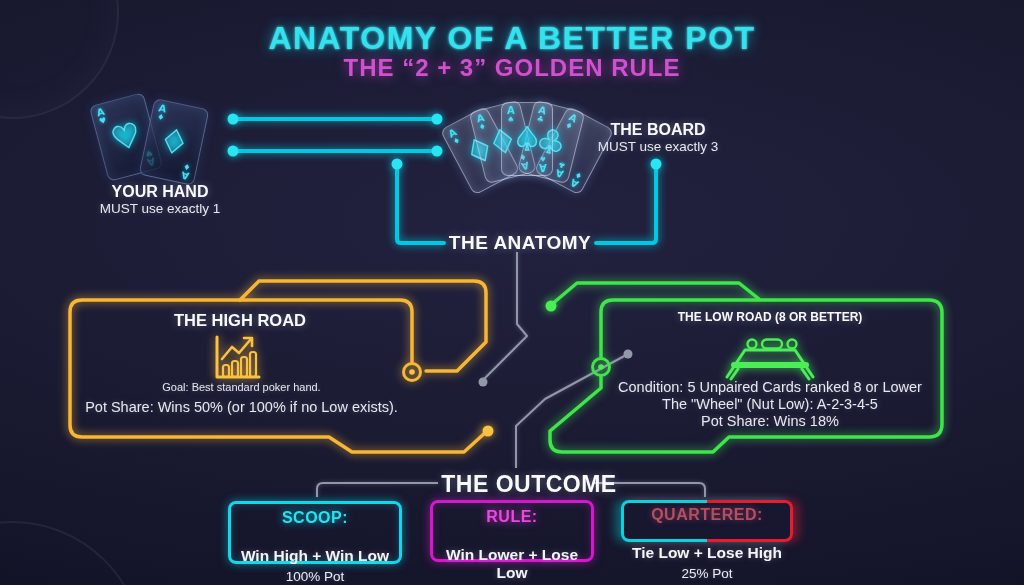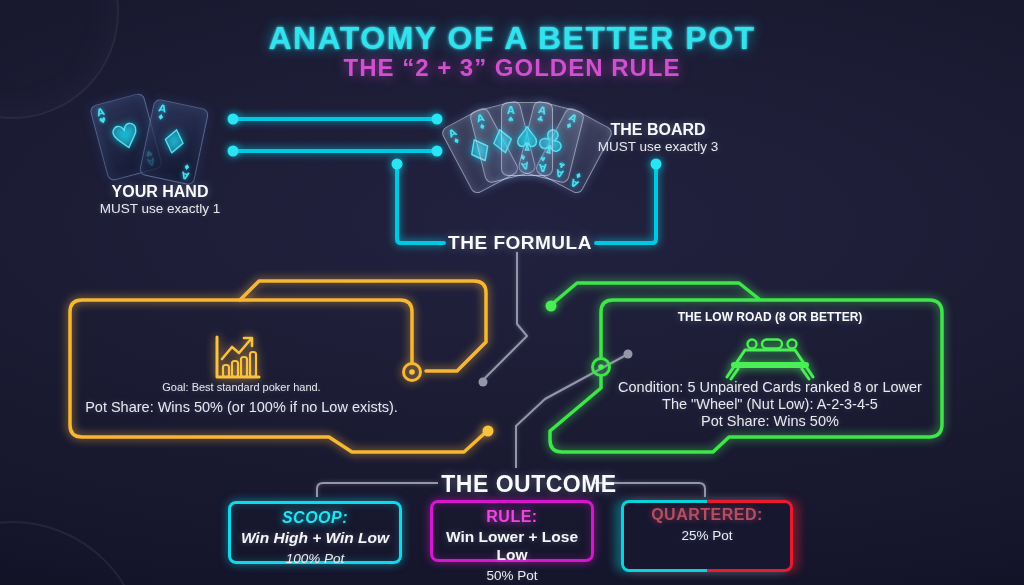--- a/index.html
+++ b/index.html
@@ -54,21 +54,21 @@
   .card .pip.br { bottom:4px; right:5px; transform:rotate(180deg); }
   .card .big { position:absolute; inset:0; display:flex; align-items:center; justify-content:center;
                font-size:32px; color:rgba(63,217,234,.30); -webkit-text-stroke:1.4px rgba(85,230,246,.95);
                text-shadow:0 0 9px rgba(0,220,250,.75); }
 
   
   .obox { position:absolute; border-radius:8px; }
   .obox .inner { position:absolute; inset:0; border-radius:7px; padding-top:5px; text-align:center; }
   .obox.solid { border:3px solid; }
   .obox .t  { font-size:16px; font-weight:700; letter-spacing:.5px; }
-  .obox .l  { font-size:15.5px; font-weight:700; color:#f5f5f8; margin-top:2px; text-shadow:0 0 6px rgba(220,240,255,.3); }
+  .obox .l  { font-size:15.5px; font-weight:700; color:#f5f5f8; margin-top:20px; text-shadow:0 0 6px rgba(220,240,255,.3); }
   .obox .p  { font-size:13.5px; color:#ececf2; margin-top:4px; text-shadow:0 0 5px rgba(220,240,255,.25); }
   .obox.scoop { border-color:#0fd9ea; box-shadow:0 0 10px rgba(0,215,235,.55), inset 0 0 8px rgba(0,215,235,.28); }
   .obox.scoop .t { color:#27e2f0; text-shadow:0 0 8px rgba(0,225,250,.8); }
   .obox.split { border-color:#d517cd; box-shadow:0 0 10px rgba(225,25,215,.55), inset 0 0 8px rgba(225,25,215,.28); }
   .obox.split .t { color:#ef46e4; text-shadow:0 0 8px rgba(240,60,230,.8); }
   .obox.quartered { background:linear-gradient(90deg,#0bd3dc 0 50%, #ea1b2e 50% 100%);
                     box-shadow:-6px 0 10px rgba(0,210,225,.4), 6px 0 10px rgba(235,30,50,.45); }
   .obox.quartered .inner { inset:3px; background:#171730; border-radius:5px; padding-top:3px; }
   .obox.quartered .t { color:#b44f63; text-shadow:0 0 6px rgba(200,70,95,.6); }
 </style>
@@ -206,22 +206,23 @@
         </span>
       <span class="pip br">
           <span>A</span>
           <span class="ps">♦</span>
         </span>
     </div>
   </div>
   <div class="abs ctr wlabel" style="left:573px; top:121px; width:170px; font-size:16px;">THE BOARD</div>
   <div class="abs ctr wsub" style="left:573px; top:139px; width:170px; font-size:13.5px;">MUST use exactly 3</div>
 
-  <div class="abs ctr wlabel" style="left:430px; top:232px; width:180px; font-size:19px; letter-spacing:.5px;">THE FORMULA</div>
-
+  <div class="abs ctr wlabel" style="left:430px; top:232px; width:180px; font-size:19px; letter-spacing:.5px;">THE ANATOMY</div>
+
+  <div class="abs ctr wlabel" style="left:90px; top:311px; width:300px; font-size:16.5px;">THE HIGH ROAD</div>
   <svg class="abs gl-yellow" style="left:209px; top:330px;" width="56" height="54" viewBox="0 0 56 54">
     <g stroke="#f9c23f" fill="none" stroke-linecap="round" stroke-linejoin="round">
       <path d="M8,7 V47 H50" stroke-width="3"></path>
       <rect x="14" y="35" width="6" height="12" rx="2.5" stroke-width="2.2"></rect>
       <rect x="23" y="31" width="6" height="16" rx="2.5" stroke-width="2.2"></rect>
       <rect x="32" y="27" width="6" height="20" rx="2.5" stroke-width="2.2"></rect>
       <rect x="41" y="22" width="6" height="25" rx="2.5" stroke-width="2.2"></rect>
       <path d="M13,29 L23,17 L30,23 L42,9" stroke-width="2.6"></path>
       <path d="M35,8 H43 V16" stroke-width="2.6"></path>
     </g>
@@ -235,39 +236,40 @@
       <path d="M5,40 L23,13 H73 L91,40" stroke-width="3"></path>
       <circle cx="30" cy="7" r="4.5" stroke-width="2.4"></circle>
       <rect x="40" y="2.5" width="20" height="9" rx="4.5" stroke-width="2.4"></rect>
       <circle cx="70" cy="7" r="4.5" stroke-width="2.4"></circle>
       <path d="M12,28 H84" stroke-width="6"></path>
       <path d="M16,32 L9,42 M80,32 L87,42" stroke-width="3"></path>
     </g>
   </svg>
   <div class="abs ctr wsub" style="left:598px; top:379px; width:344px; font-size:14.5px;">Condition: 5 Unpaired Cards ranked 8 or Lower</div>
   <div class="abs ctr wsub" style="left:598px; top:396px; width:344px; font-size:14.5px;">The "Wheel" (Nut Low): A-2-3-4-5</div>
-  <div class="abs ctr wsub" style="left:598px; top:413px; width:344px; font-size:14.5px;">Pot Share: Wins 50%</div>
+  <div class="abs ctr wsub" style="left:598px; top:413px; width:344px; font-size:14.5px;">Pot Share: Wins 18%</div>
 
   <div class="abs ctr wlabel" style="left:439px; top:471px; width:180px; font-size:23px; letter-spacing:.5px;">THE OUTCOME</div>
 
-  <div class="obox solid scoop" style="left:228px; top:501px; width:168px; height:57px;font-style:italic;">
+  <div class="obox solid scoop" style="left:228px; top:501px; width:168px; height:57px;">
     <div class="inner" style="position:static;">
       <div class="t">SCOOP:</div>
       <div class="l">Win High + Win Low</div>
       <div class="p">100% Pot</div>
     </div>
   </div>
 
   <div class="obox solid split" style="left:430px; top:500px; width:158px; height:56px;">
     <div class="inner" style="position:static;">
       <div class="t">RULE:</div>
       <div class="l">Win Lower + Lose Low</div>
       <div class="p">50% Pot</div>
     </div>
   </div>
 
-  <div class="obox quartered" style="left:621px; top:500px; width:172px; height:72px;text-decoration:underline;">
+  <div class="obox quartered" style="left:621px; top:500px; width:172px; height:42px;text-decoration:underline;">
     <div class="inner">
       <div class="t">QUARTERED:</div>
+      <div class="l">Tie Low + Lose High</div>
       <div class="p">25% Pot</div>
     </div>
   </div>
 </div>
 
 </body></html>

